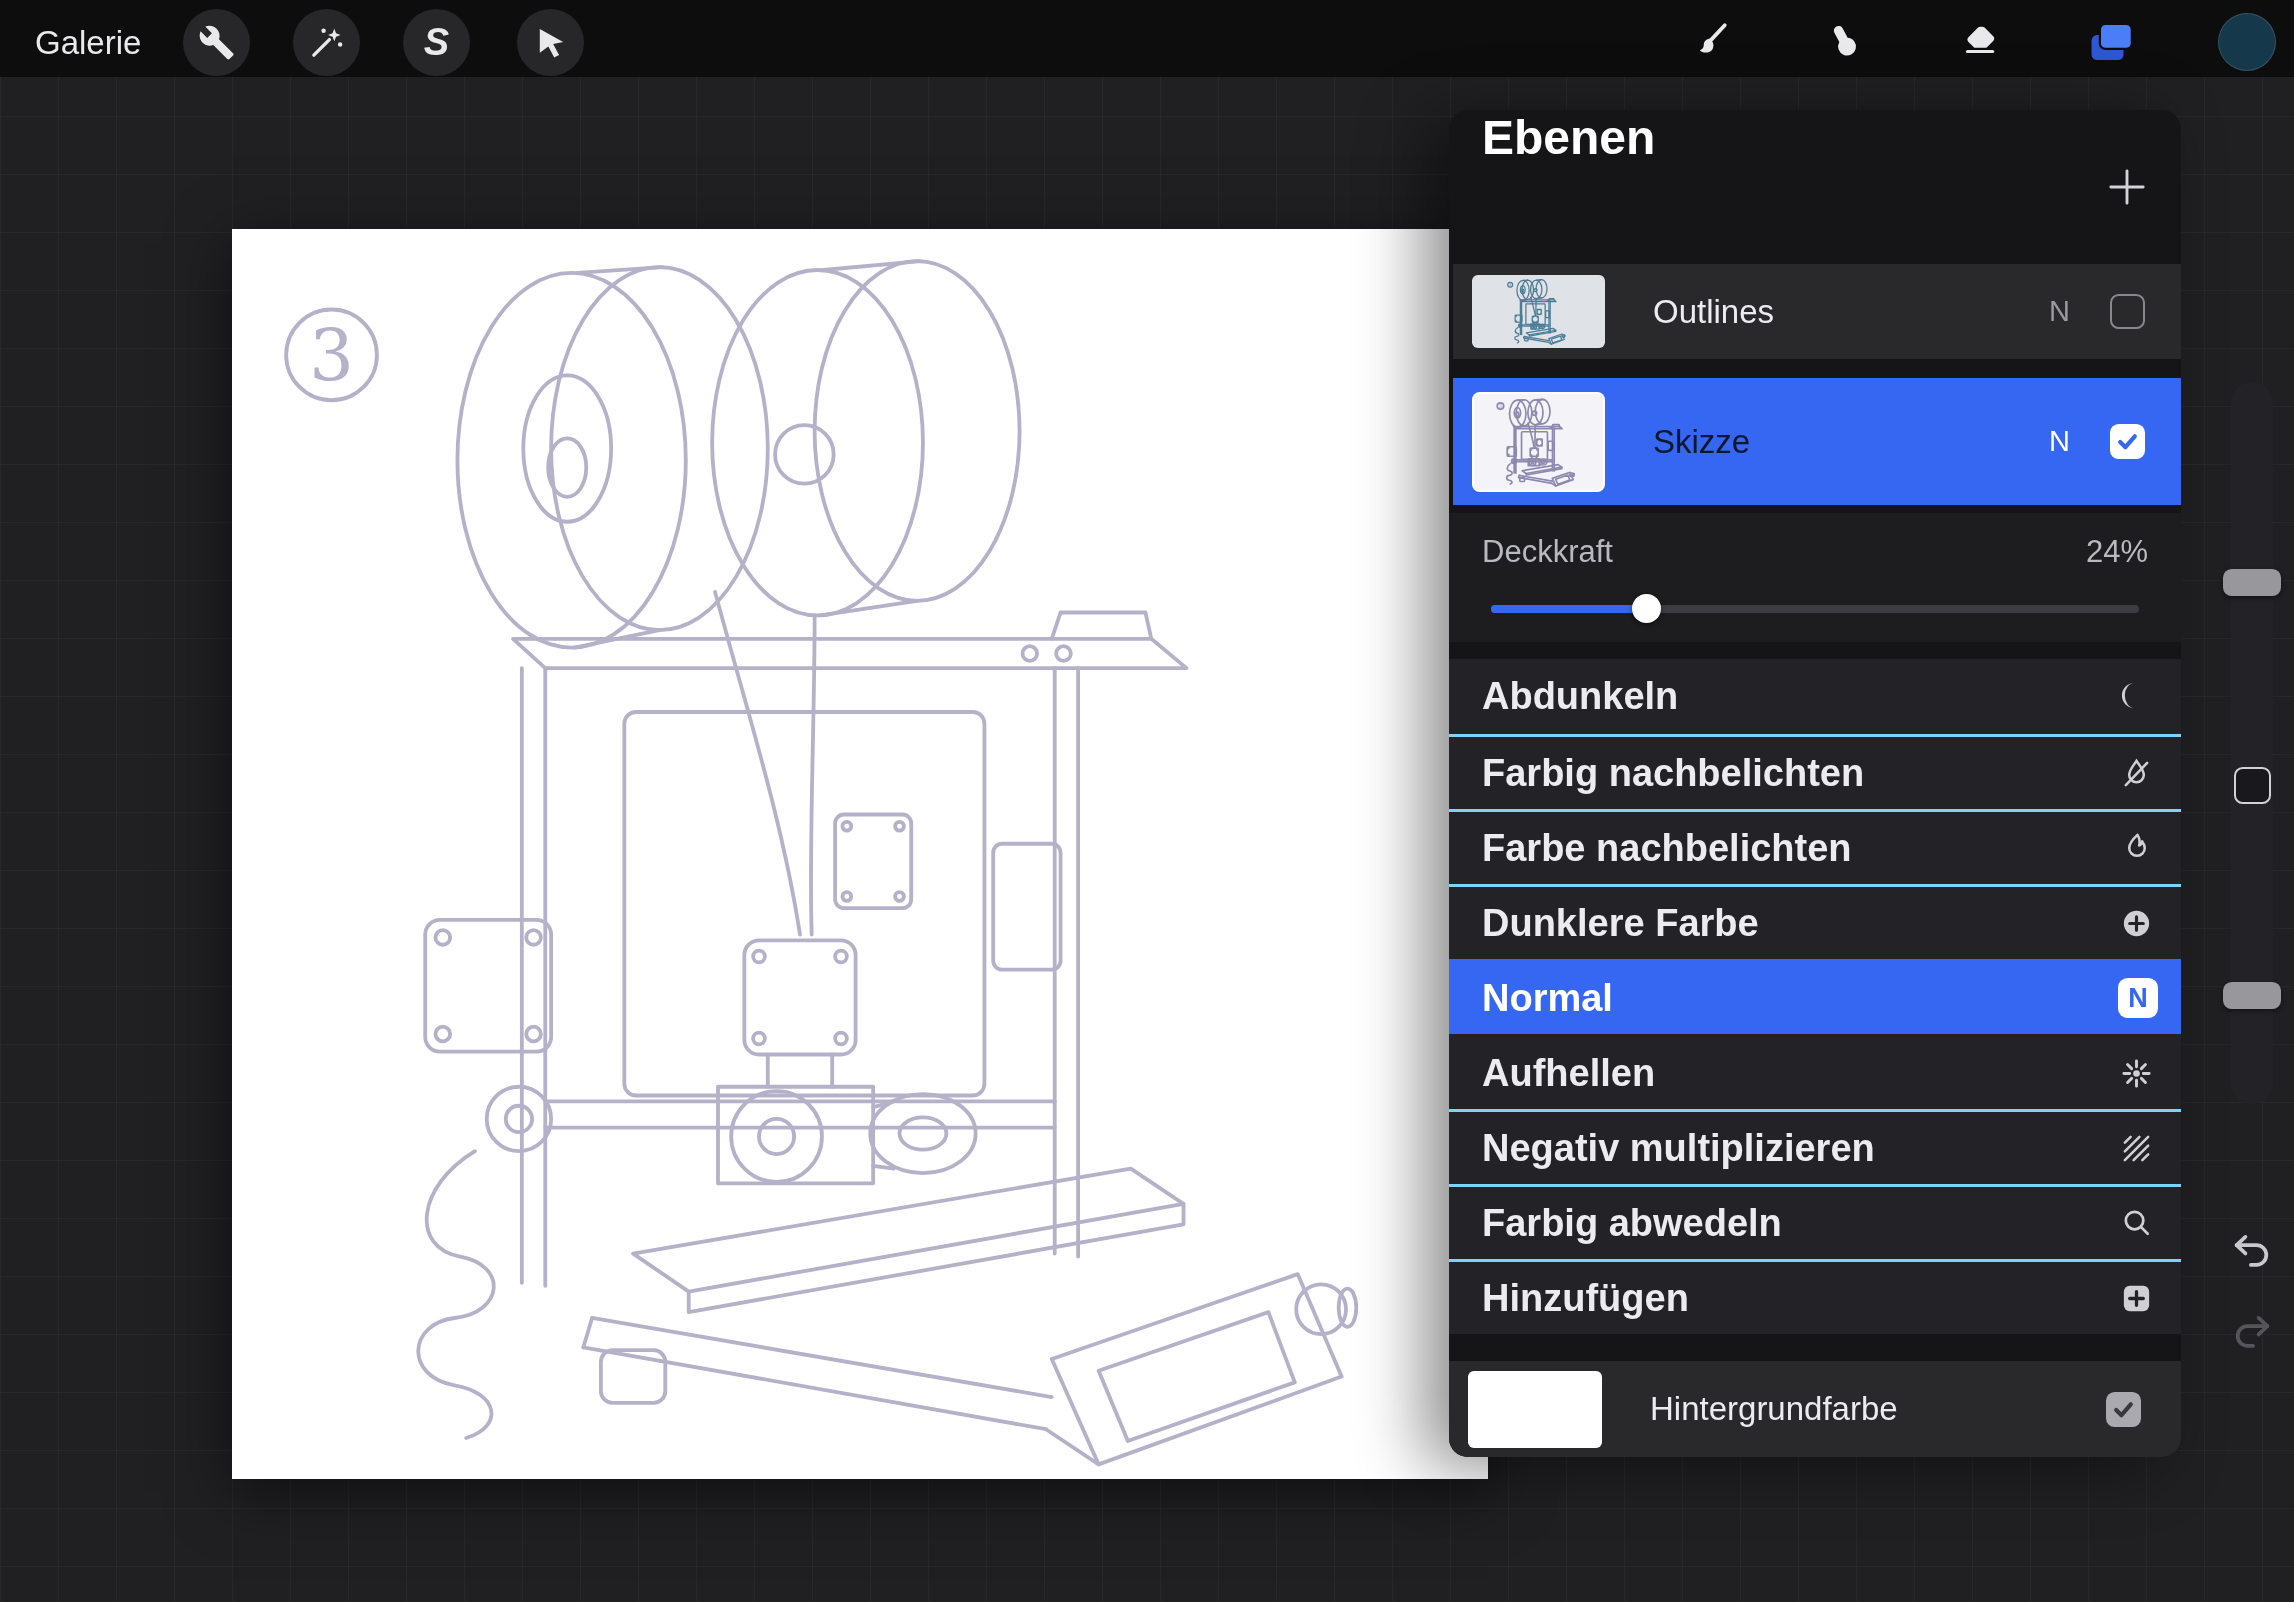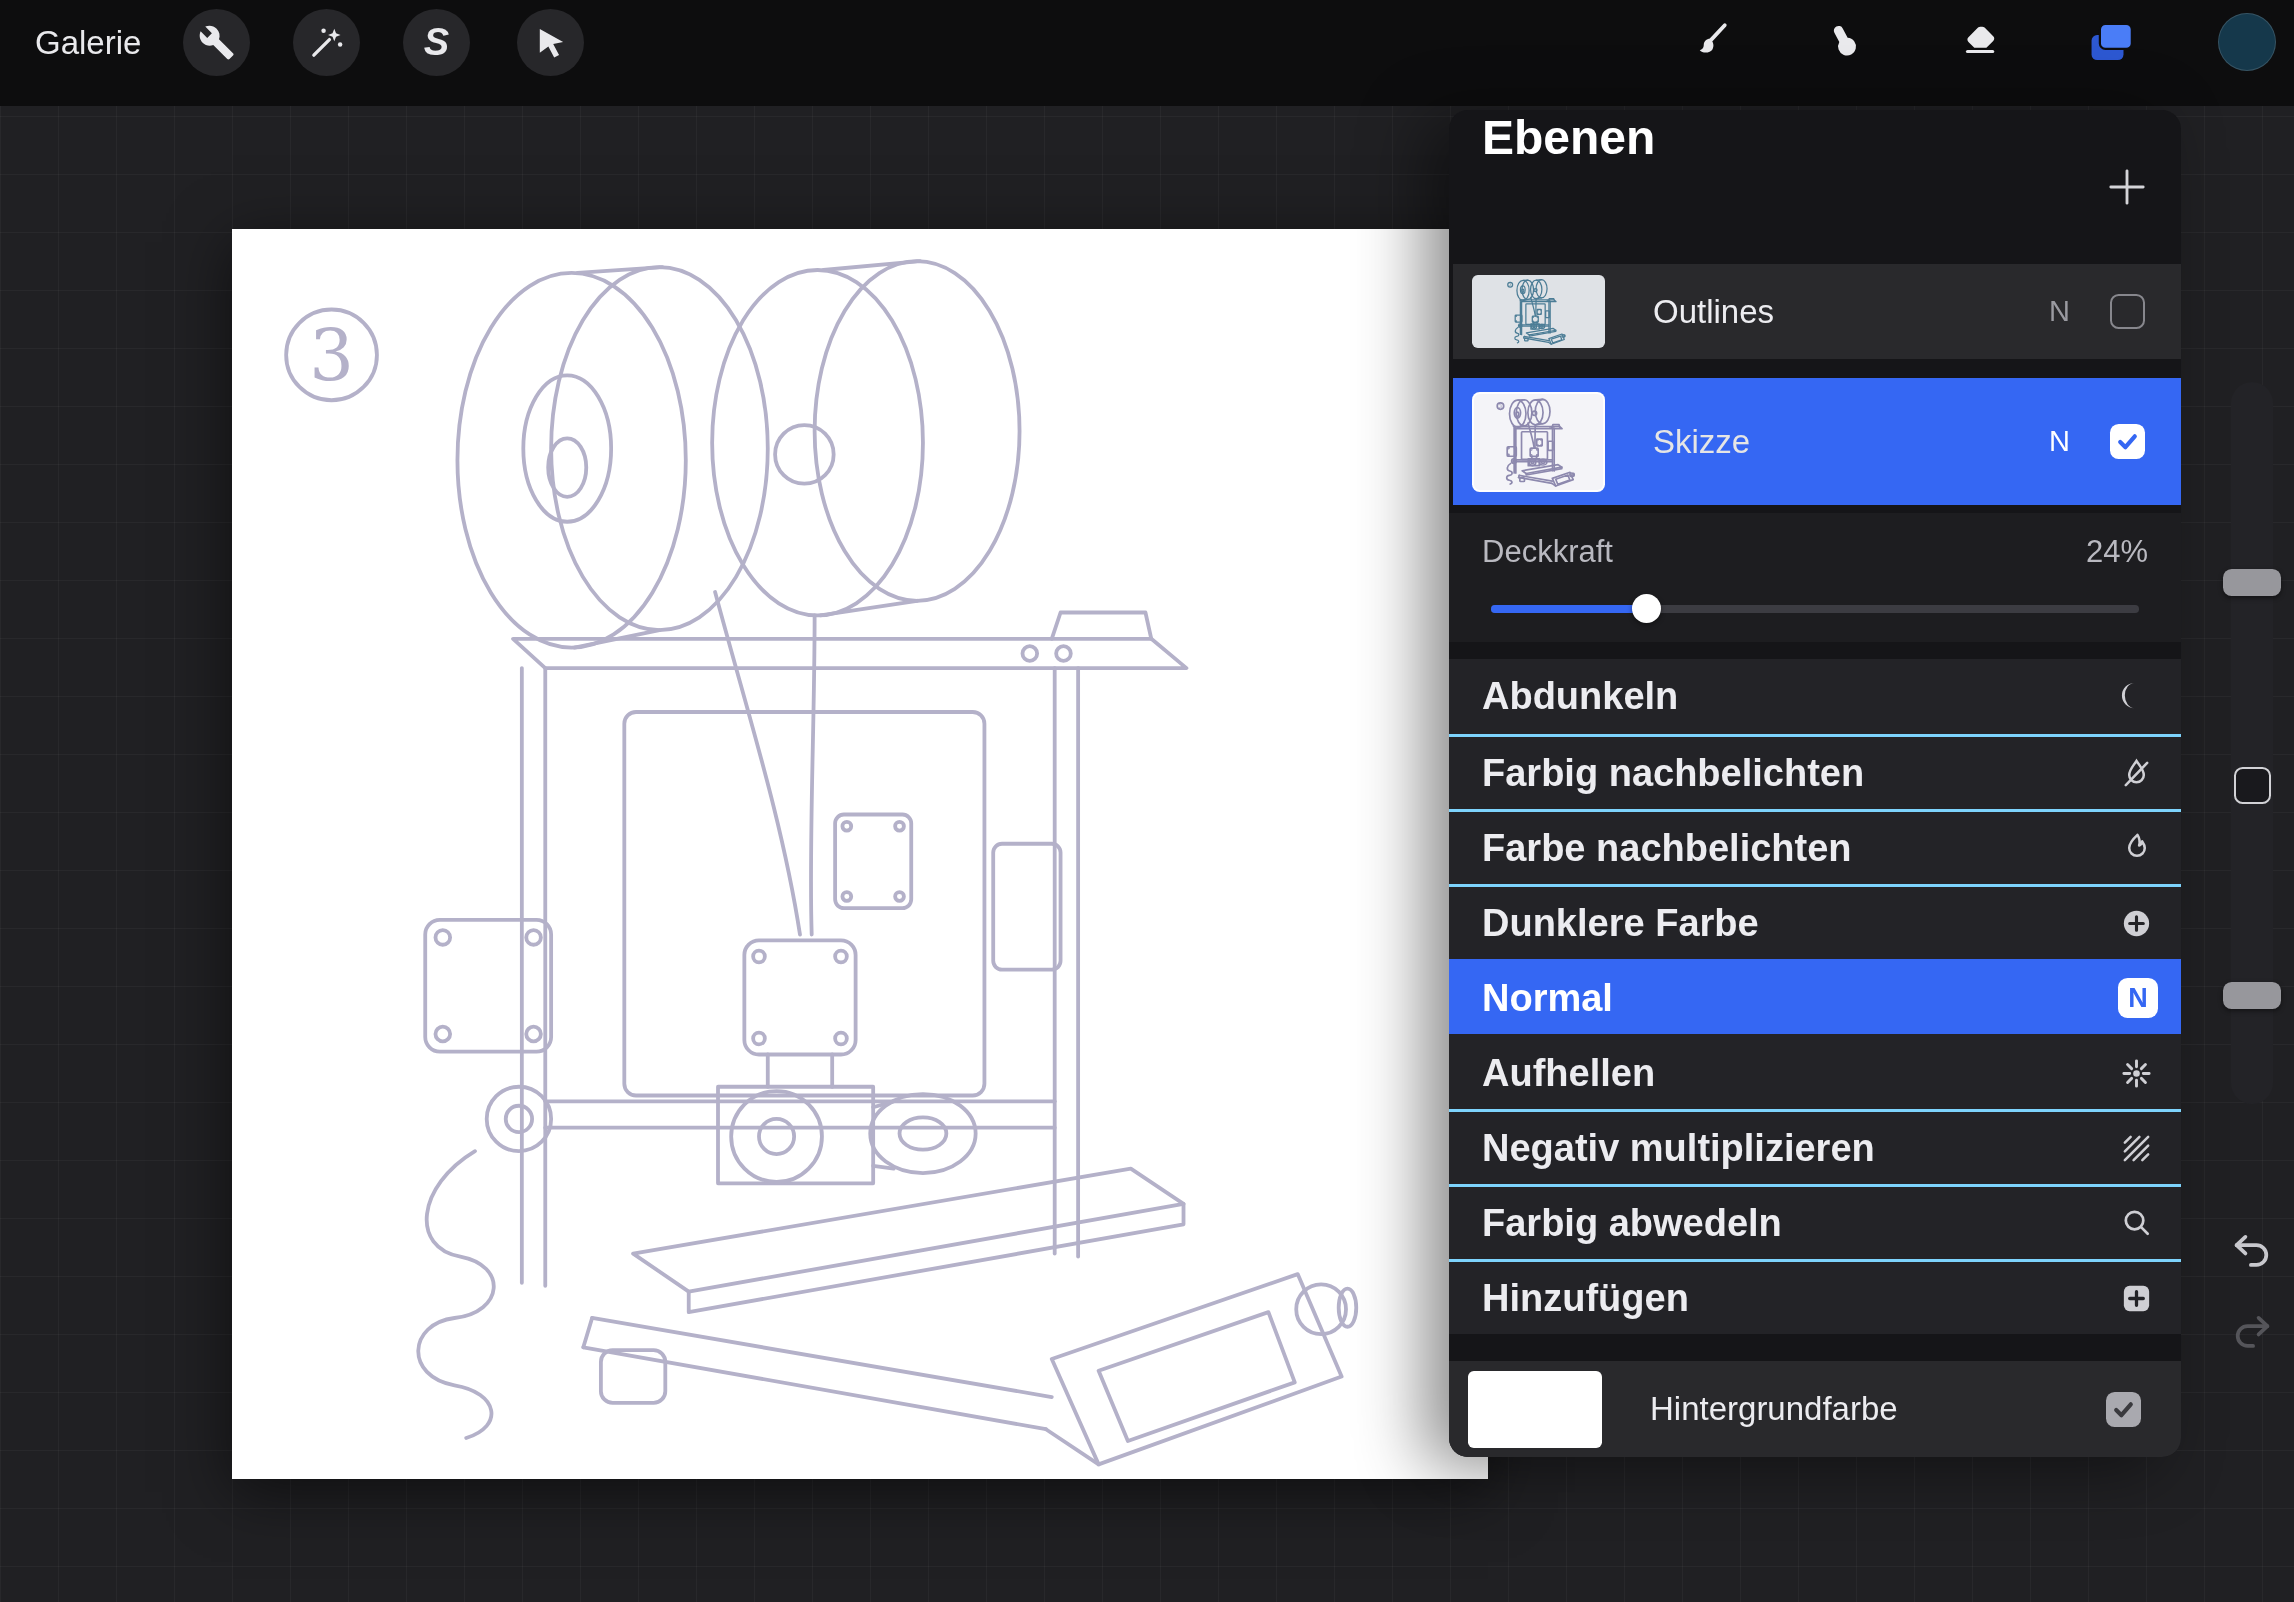--- a/index.html
+++ b/index.html
@@ -9,21 +9,21 @@
     background-image:
       linear-gradient(rgba(255,255,255,0.035) 1px, transparent 1px),
       linear-gradient(90deg, rgba(255,255,255,0.035) 1px, transparent 1px);
     background-size:58px 58px;
     font-family:"Liberation Sans", sans-serif;
     -webkit-font-smoothing:antialiased;
   }
   .abs{position:absolute;}
 
   
-  .topbar{left:0;top:0;width:2294px;height:106px;background:#0d0d0e;z-index:30;}
+  .topbar{left:0;top:0;width:2294px;height:77px;background:#0d0d0e;z-index:30;}
   .gallery{left:35px;top:0;height:85px;display:flex;align-items:center;
     color:#e9e9ec;font-size:33px;}
   .tool-circle{top:8.6px;width:67px;height:67px;border-radius:50%;background:#27272a;
     display:flex;align-items:center;justify-content:center;}
   .tool-plain{top:8.6px;width:67px;height:67px;display:flex;align-items:center;justify-content:center;}
   .sel-s{font-size:38px;font-weight:bold;font-style:italic;color:#e9e9ec;}
   .color-swatch{top:13.4px;width:58px;height:58px;border-radius:50%;
     background:#15384b;border:1.9px solid rgba(255,255,255,0.14);box-sizing:border-box;}
 
   
@@ -43,21 +43,21 @@
   .layer-row{left:4px;width:100%;display:flex;align-items:center;}
   .row-outlines{top:154px;height:95px;background:#29292c;}
   .row-skizze{top:268px;height:127px;background:#3567f3;}
   .layer-thumb{margin-left:19px;border-radius:5.8px;flex:0 0 auto;overflow:hidden;
     display:flex;align-items:center;justify-content:center;}
   .thumb-outlines{width:133px;height:73px;background:#dfe2e6;}
   .thumb-skizze{width:133px;height:100px;background:#f4f4f8;border:2.9px solid rgba(255,255,255,0.9);
     border-radius:7.7px;box-sizing:border-box;}
   .layer-name{margin-left:48px;font-size:33px;}
   .row-outlines .layer-name{color:#ececf0;}
-  .row-skizze .layer-name{color:#e5e5e5;text-align:center;}
+  .row-skizze .layer-name{color:#0f172a;text-align:center;}
   .blend-badge{position:absolute;font-size:29px;}
   .row-outlines .blend-badge{left:596px;color:#9a9aa1;}
   .row-skizze .blend-badge{left:596px;color:#ffffff;}
   .checkbox{position:absolute;left:657px;width:35px;height:35px;border-radius:8.6px;box-sizing:border-box;}
   .cb-empty{border:2.9px solid #87878d;background:transparent;}
   .cb-white{background:#ffffff;display:flex;align-items:center;justify-content:center;}
   .cb-gray{background:#a9a9af;display:flex;align-items:center;justify-content:center;}
 
   .opacity-block{left:0;top:403px;width:100%;height:129px;background:#1d1d20;}
   .opacity-labels{position:absolute;left:33px;right:33px;top:21px;display:flex;

